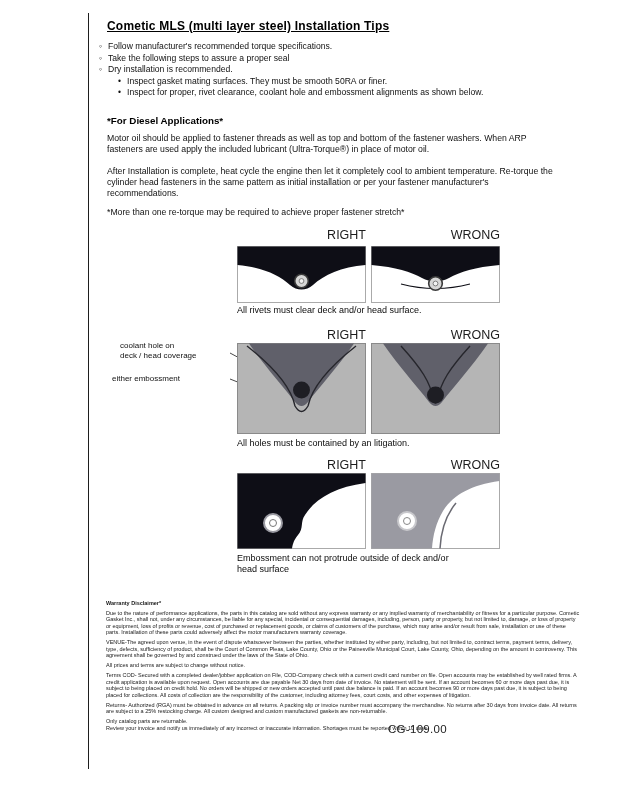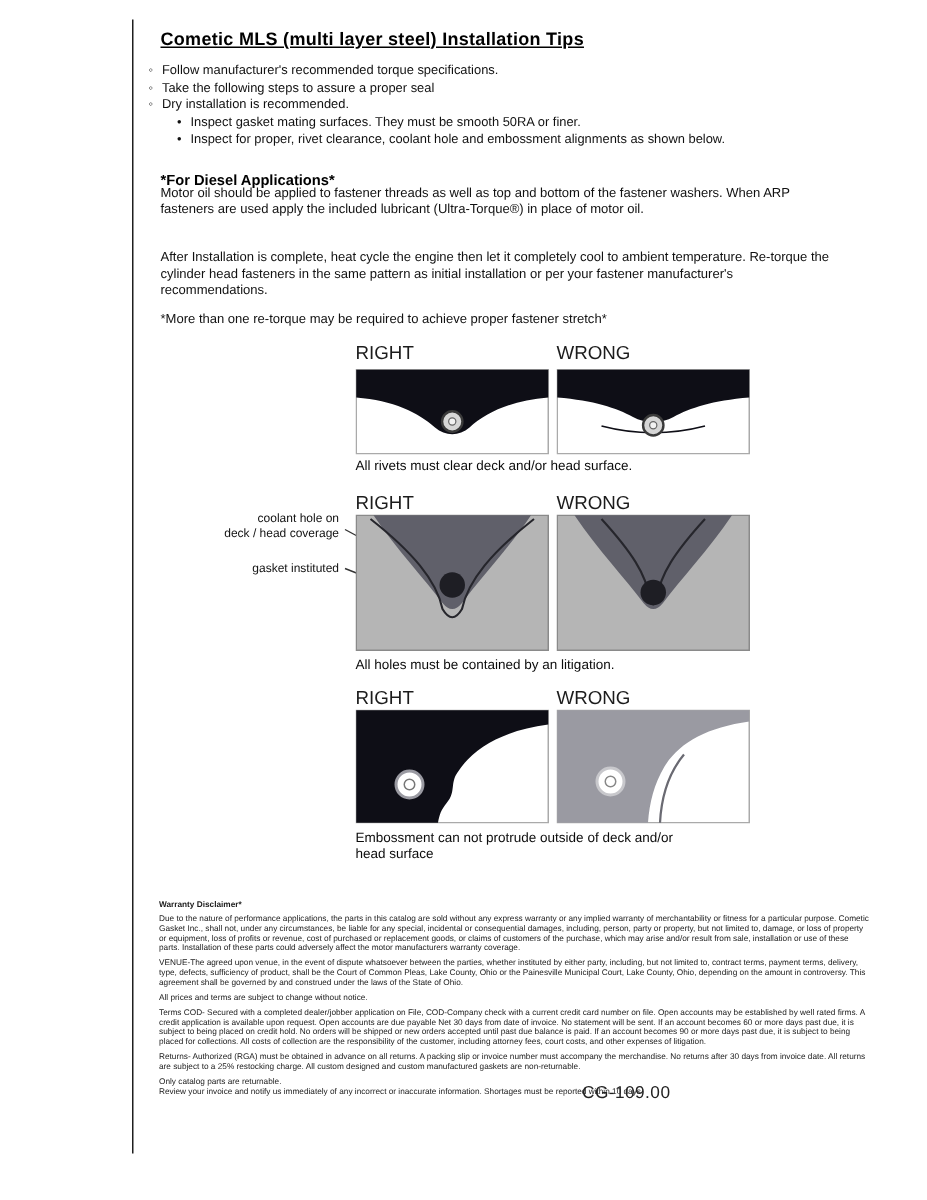--- a/index.html
+++ b/index.html
@@ -13,25 +13,25 @@
 
   .bullets { position:absolute; left:99px; top:41px; width:485px; list-style:none;
              font-size:8.6px; line-height:11.5px; color:#111; }
   .bullets li { position:relative; padding-left:9px; }
   .bullets li.b::before  { content:"◦"; position:absolute; left:0; top:0; }
   .bullets li.sb { margin-left:19px; }
   .bullets li.sb::before { content:"•"; position:absolute; left:0; top:0; }
 
   .diesel { position:absolute; left:107px; top:115px; font-size:9.8px; font-weight:bold; color:#000; }
   .para { position:absolute; left:107px; width:455px; font-size:8.7px; line-height:10.8px; color:#111; }
-  .p1 { top:123px; } .p2 { top:166px; } .p3 { top:207px; }
+  .p1 { top:133px; } .p2 { top:166px; } .p3 { top:207px; }
 
-  .dg-label { position:absolute; width:129px; text-align:left; font-size:12.5px; color:#1c1c1c; }
+  .dg-label { position:absolute; width:129px; text-align:right; font-size:12.5px; color:#1c1c1c; }
   .caption  { position:absolute; font-size:9px; color:#0b0b0b; }
-  .side-label { position:absolute; text-align:right; font-size:8px; line-height:9.5px; color:#111; }
+  .side-label { position:absolute; font-size:8px; line-height:9.5px; color:#111; }
   .img { position:absolute; display:block; }
   .ptr { position:absolute; }
 
   .legal { position:absolute; left:106px; top:600px; width:474px; height:170px; }
   .legal-inner { width:948px; transform:scale(0.5); transform-origin:0 0;
                  font-size:11px; line-height:1.18; color:#1a1a1a; }
   .legal-title { font-weight:bold; margin-bottom:6px; }
   .lp { margin-bottom:7px; }
   .lp.tight { margin-bottom:0; }
 
@@ -79,21 +79,21 @@
 
   <div class="caption" style="left:237px;top:305px">All rivets must clear deck and/or head surface.</div>
 
   <div class="dg-label" style="left:237px;top:328px">RIGHT</div>
   <div class="dg-label" style="left:371px;top:328px">WRONG</div>
 
   <div class="side-label" style="left:120px;top:341px;width:106px">
     <div>coolant hole on</div>
     <div>deck / head coverage</div>
   </div>
-  <div class="side-label" style="left:112px;top:374px;width:114px">gasket instituted</div>
+  <div class="side-label" style="left:112px;top:374px;width:114px">either embossment</div>
 
   <svg class="ptr" style="left:228px;top:346px" width="78" height="54" viewBox="0 0 78 54">
     <line x1="2" y1="7" x2="71" y2="44" stroke="#333333" stroke-width="0.9"></line>
     <line x1="2" y1="33" x2="40" y2="48" stroke="#333333" stroke-width="0.9"></line>
   </svg>
 
   <svg class="img" style="left:237px;top:343px" width="129" height="91" viewBox="0 0 129 91">
     <rect x="0.5" y="0.5" width="128" height="90" fill="#b5b5b5" stroke="#8a8a8a"></rect>
     <path d="M12,0.5 H117 C101,24 83,43 71,59 Q64.5,67 58,59 C46,43 28,24 12,0.5 Z" fill="#60606a"></path>
     <path d="M10,3 C38,25 54,44 58,63 Q64.5,74 71,63 C75,44 91,25 119,3" fill="none" stroke="#26262c" stroke-width="1.4"></path>

